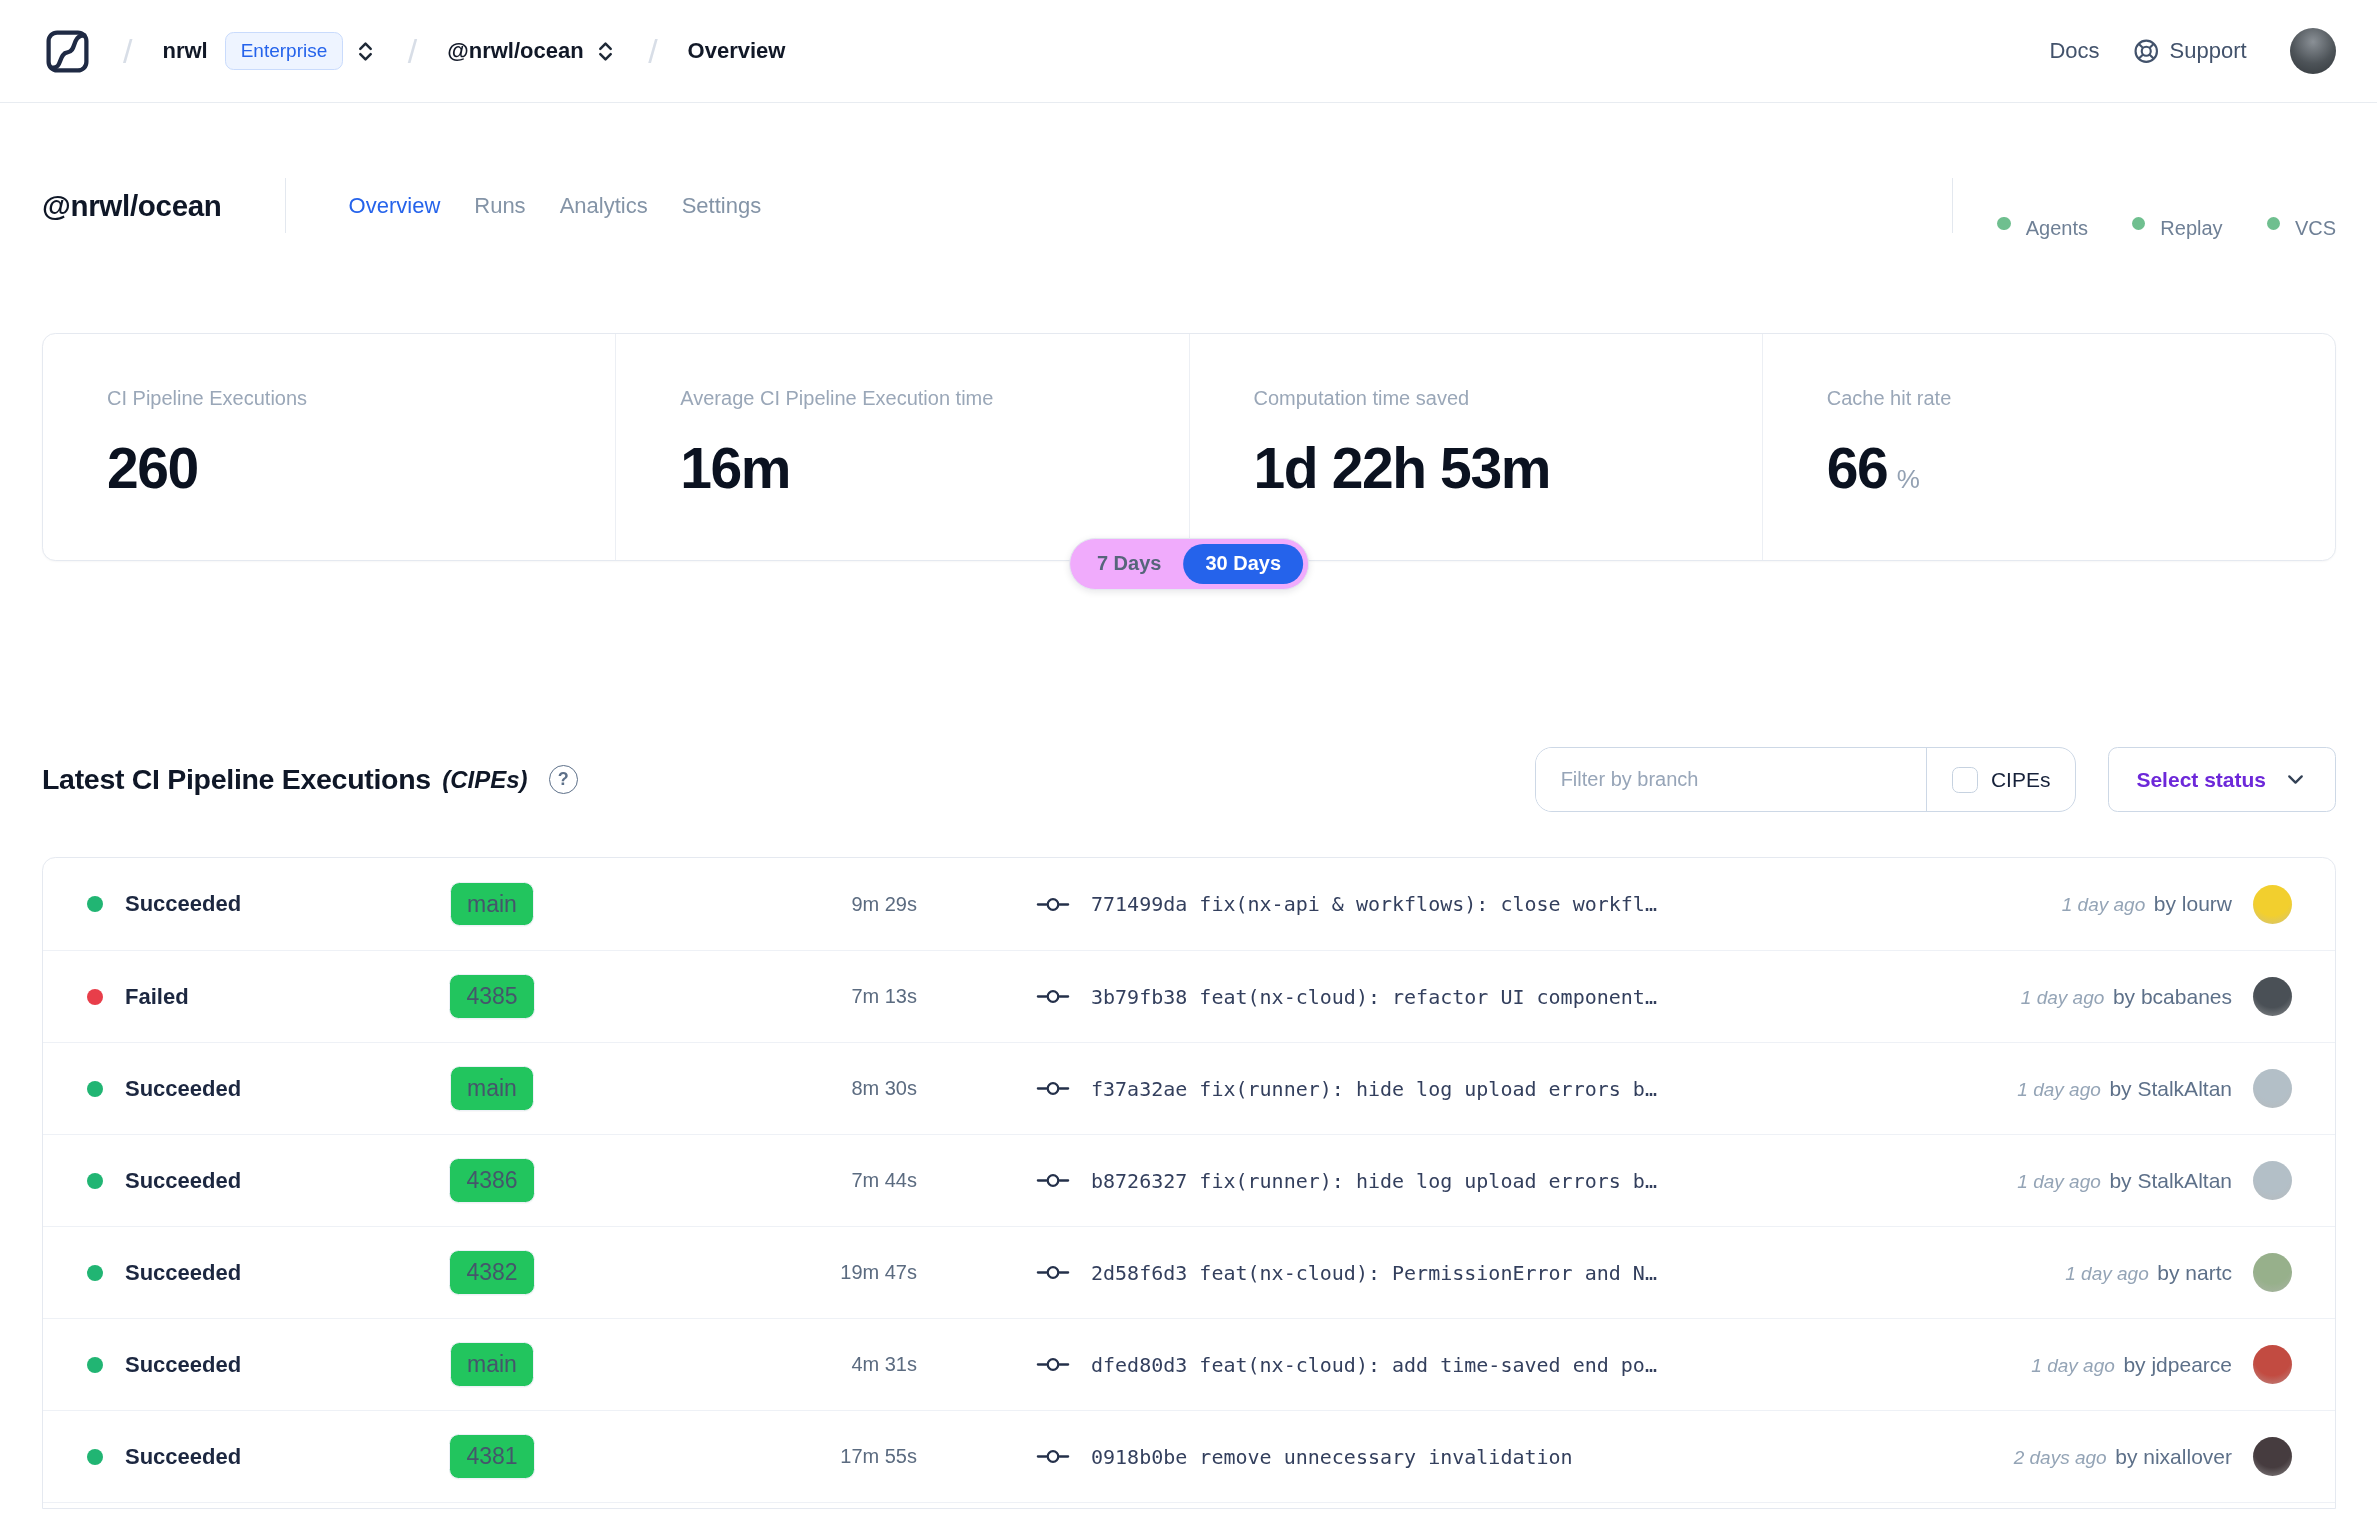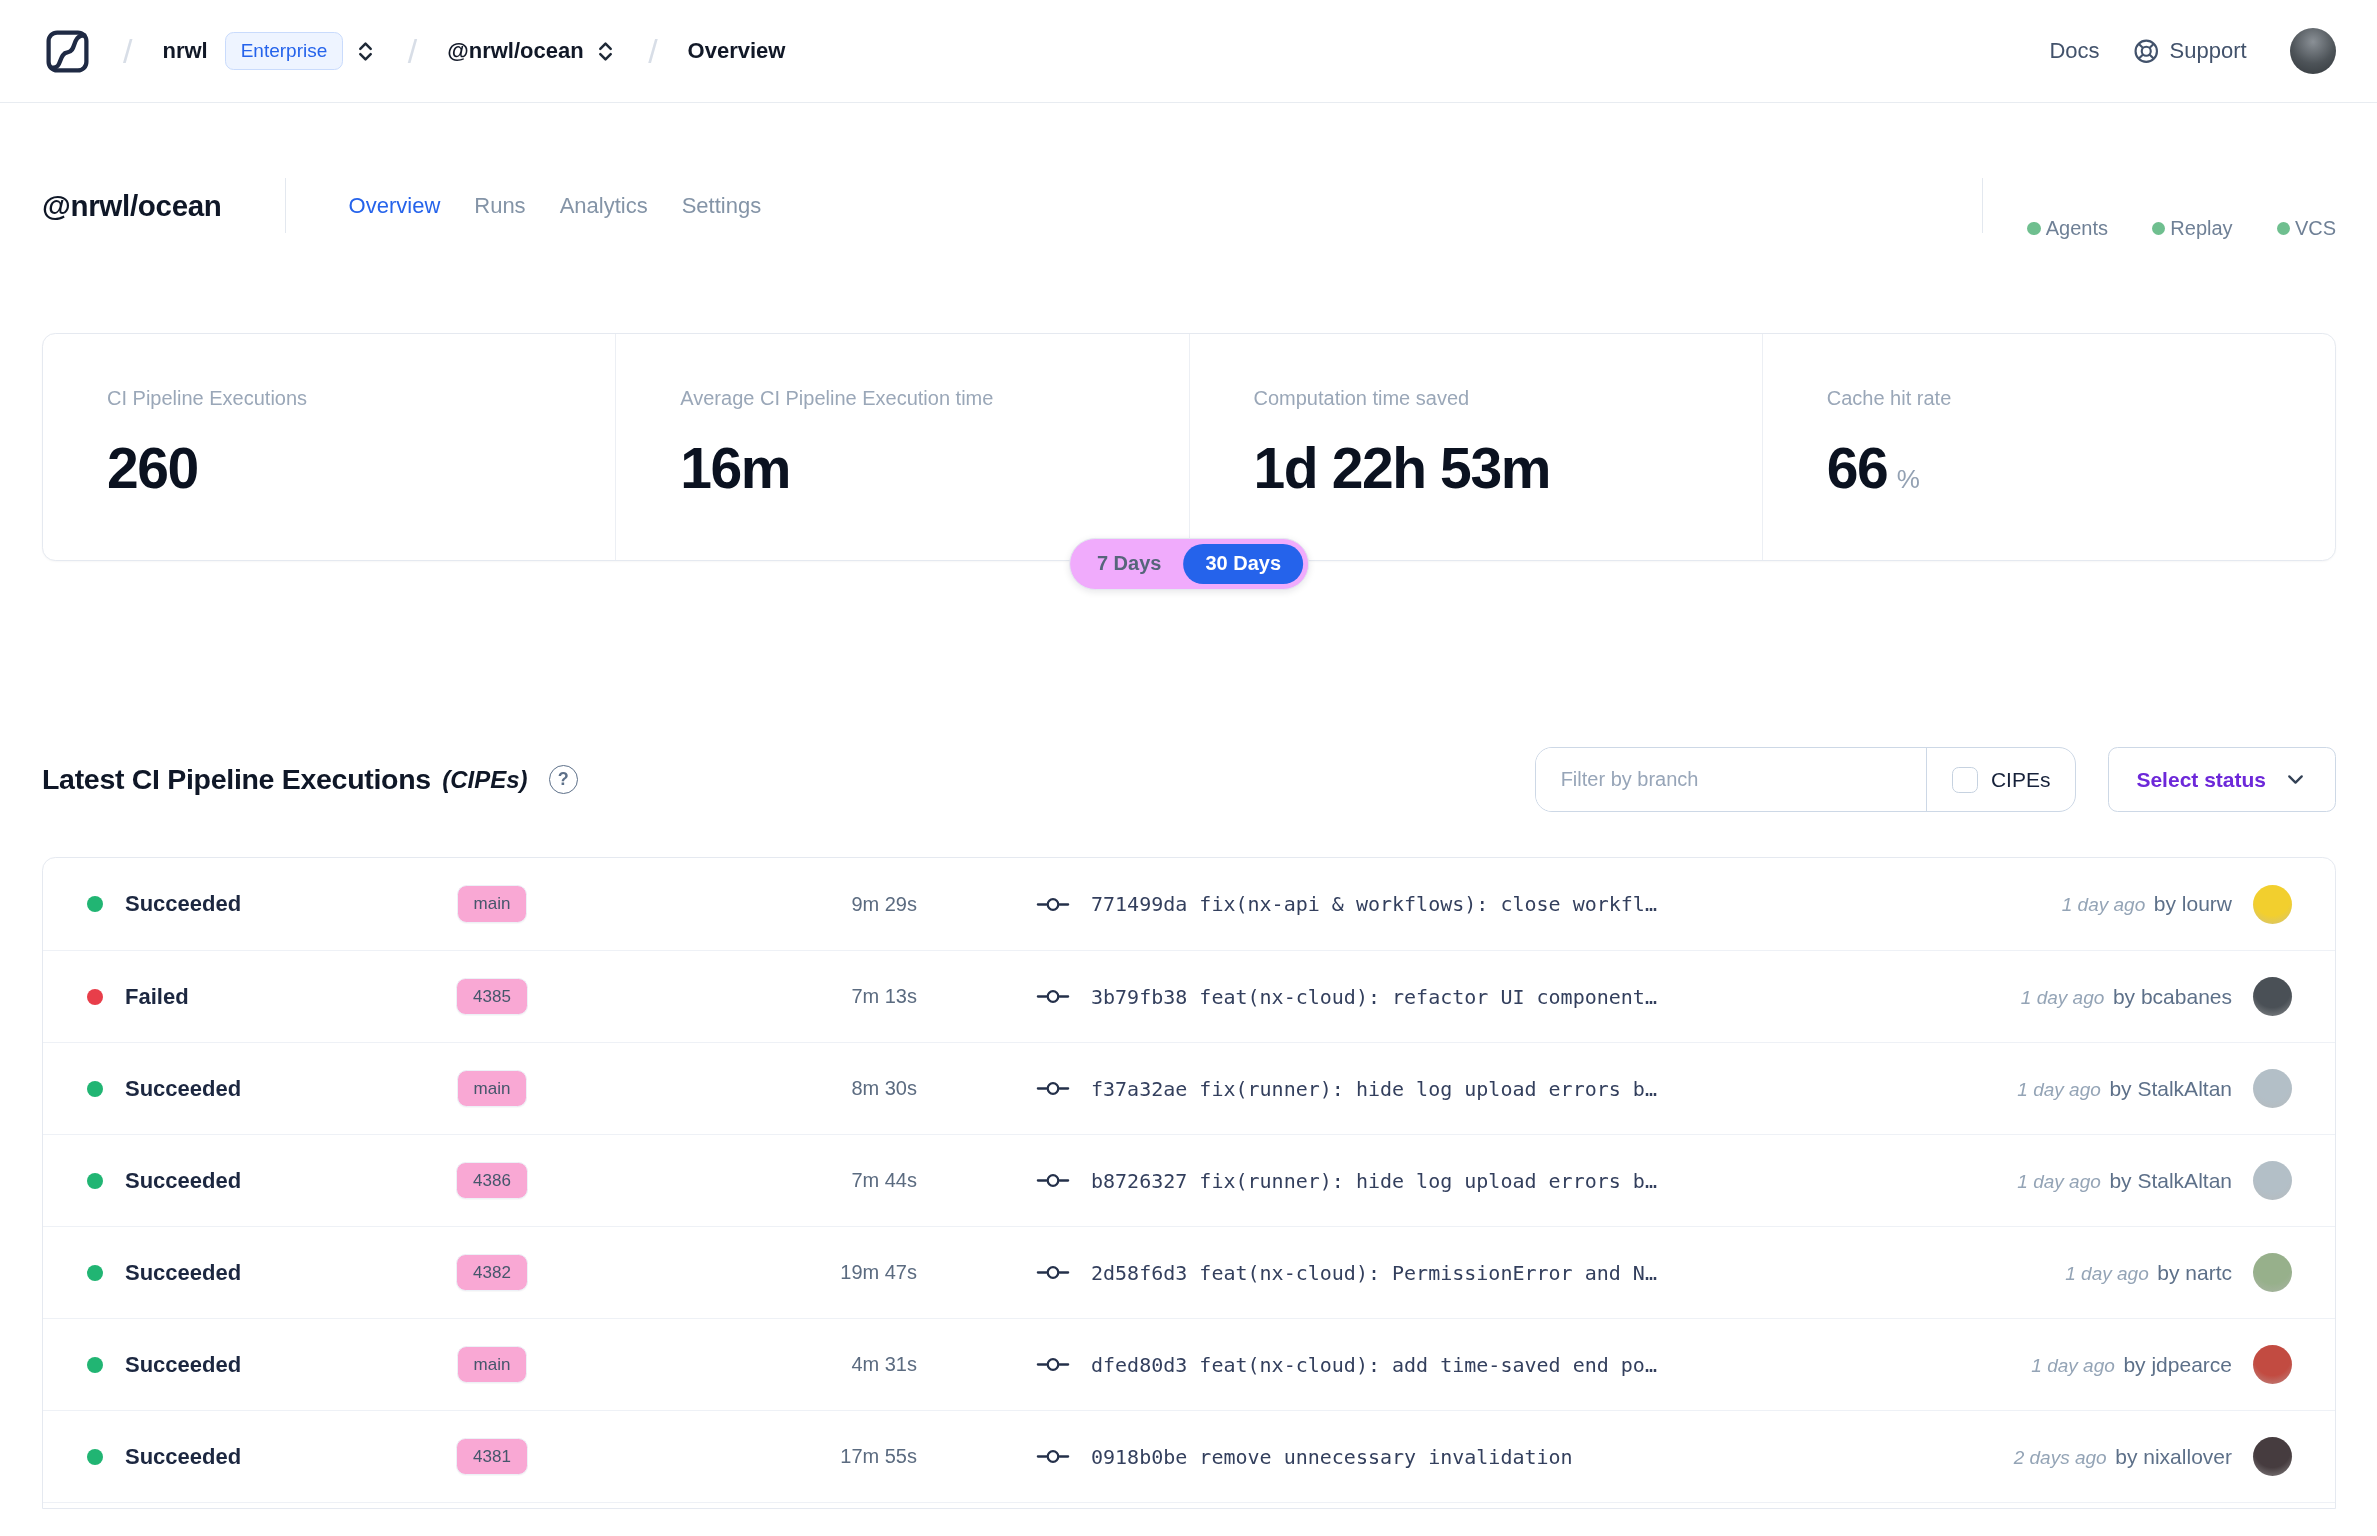--- a/index.html
+++ b/index.html
@@ -24,21 +24,21 @@
             margin-left:11.4px; }
 
   
   .ws-header { display:flex; align-items:center; padding:0 42px; margin-top:72px; height:61px; }
   .ws-title { font-size:29.5px; font-weight:700; color:#0f1727; letter-spacing:-0.3px; }
   .vdivider { width:1px; height:55px; background:#e3e8ef; margin:0 63px; }
   .tabs { display:flex; align-items:center; gap:34px; }
   .tab { font-size:22px; font-weight:500; color:#8494a7; cursor:pointer; }
   .tab.active { color:#2563eb; }
   .ws-statuses { margin-left:auto; display:flex; align-items:center; gap:44px; }
-  .ws-status { display:flex; align-items:center; gap:5px; font-size:20px; color:#6f8096;margin-top:46px; }
+  .ws-status { display:flex; gap:15px; font-size:20px; color:#6f8096;margin-top:46px; }
   .status-dot-sm { width:13.3px; height:13.3px; border-radius:50%; background:#6fbf8f; }
 
   
   .stats-wrap { margin:97px 42px 0; position:relative; }
   .stats { display:flex; border:1px solid #e5e9f0; border-radius:13.3px; background:#fff;
            height:228px; box-shadow:0 1px 1.9px rgba(16,24,40,.03); }
   .stat-cell { flex:1; padding:53px 0 0 64px; }
   .stat-cell + .stat-cell { border-left:1px solid #eceff4; }
   .stat-label { font-size:20px; color:#9aa7b8; font-weight:500; }
   .stat-value { margin-top:25px; font-size:57px; font-weight:700; color:#0b1220; letter-spacing:-1.4px; }
@@ -71,21 +71,21 @@
 
   
   .table { margin:45px 42px 0; border:1px solid #e5e9f0; border-radius:13.3px 13.3px 0 0;
            background:#fff; overflow:hidden; }
   .row { display:flex; align-items:center; height:92px; cursor:pointer; }
   .row + .row { border-top:1px solid #eef1f6; }
   .c-status { width:366px; padding-left:44px; display:flex; align-items:center; gap:22px; }
   .dot { width:16px; height:16px; border-radius:50%; flex:none; }
   .status-label { font-size:22px; font-weight:600; color:#1c2740; }
   .c-branch { width:166px; display:flex; justify-content:center; }
-  .branch-badge { font-size:17px; color:#45566b; background:#f9a8d4; border:1px solid #edf1f7;
+  .branch-badge { font-size:23px; color:#45566b; background:#22c55e; border:1px solid #edf1f7;
            border-radius:9.5px; padding:7.6px 16px; box-shadow:0 1px 1px rgba(16,24,40,.03); }
   .c-duration { width:342px; text-align:right; font-size:20px; color:#5b6b80; }
   .c-commit { flex:1; padding-left:119px; display:flex; align-items:center; gap:21px; overflow:hidden; }
   .commit-text { font-family:"DejaVu Sans Mono", monospace; font-size:20px; color:#333f5d;
            white-space:nowrap; overflow:hidden; }
   .c-meta { margin-left:auto; display:flex; align-items:baseline; gap:8.6px; white-space:nowrap; }
   .time-ago { font-size:19px; font-style:italic; color:#94a4b6; }
   .author { font-size:21px; color:#5d7089; }
   .row-avatar { width:39px; height:39px; border-radius:50%; margin:0 43px 0 21px; flex:none; }
   .end-divider { border-top:1px solid #eef1f6; height:5.7px; }

